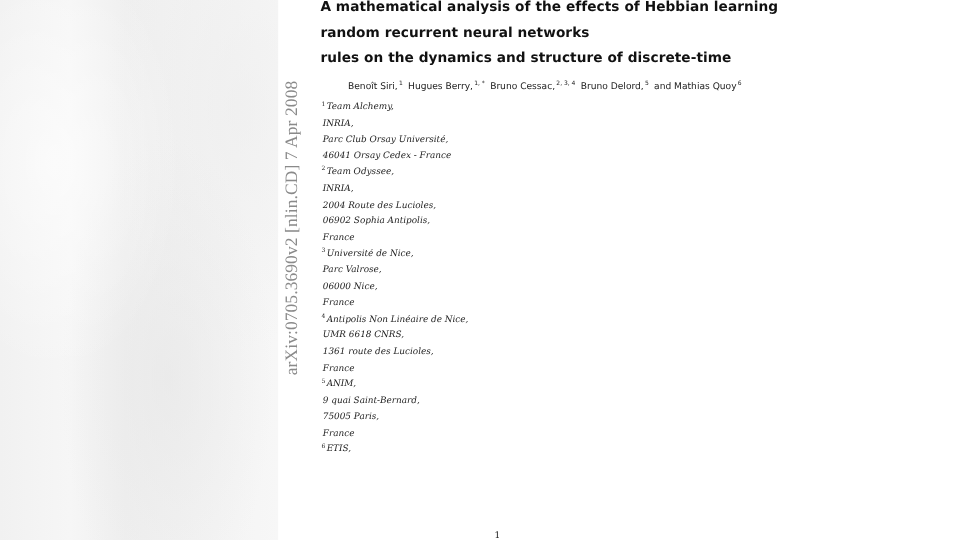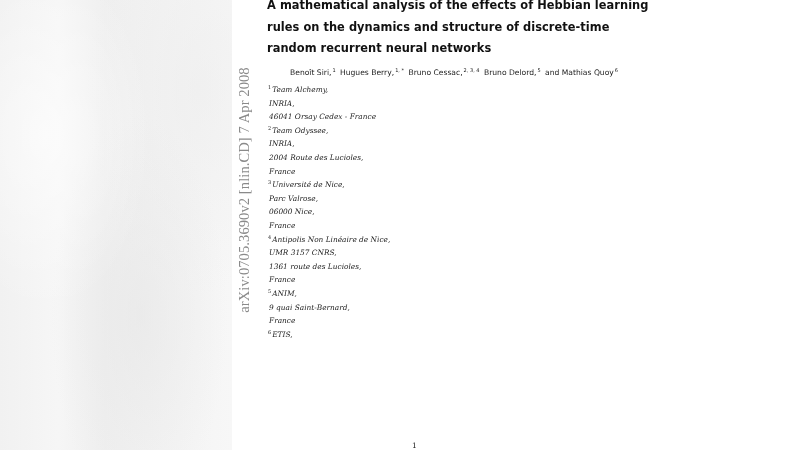--- a/index.html
+++ b/index.html
@@ -121,48 +121,51 @@
 <div class="viewport">
   <div class="left-margin"></div>
   <div class="page"></div>
 
   <div class="arxiv-stamp">
     <span>arXiv:0705.3690v2  [nlin.CD]  7 Apr 2008</span>
   </div>
 
   <div class="title">
     <div>A mathematical analysis of the effects of Hebbian learning</div>
+    <div>random recurrent neural networks</div>
     <div>rules on the dynamics and structure of discrete-time</div>
-    <div>random recurrent neural networks</div>
   </div>
 
   <div class="authors">
     <span class="author"><span>Benoît Siri,</span><sup>1</sup></span>
     <span class="author"><span>Hugues Berry,</span><sup>1, *</sup></span>
     <span class="author"><span>Bruno Cessac,</span><sup>2, 3, 4</sup></span>
     <span class="author"><span>Bruno Delord,</span><sup>5</sup></span>
     <span class="author"><span>and Mathias Quoy</span><sup>6</sup></span>
   </div>
 
   <div class="affiliations">
     <div class="line"><sup>1</sup><span>Team Alchemy,</span></div>
     <div class="line"><sup></sup><span>INRIA,</span></div>
+    <div class="line"><sup></sup><span>Parc Club Orsay Université,</span></div>
     <div class="line"><sup></sup><span>46041 Orsay Cedex - France</span></div>
     <div class="line"><sup>2</sup><span>Team Odyssee,</span></div>
     <div class="line"><sup></sup><span>INRIA,</span></div>
     <div class="line"><sup></sup><span>2004 Route des Lucioles,</span></div>
+    <div class="line"><sup></sup><span>06902 Sophia Antipolis,</span></div>
     <div class="line"><sup></sup><span>France</span></div>
     <div class="line"><sup>3</sup><span>Université de Nice,</span></div>
     <div class="line"><sup></sup><span>Parc Valrose,</span></div>
     <div class="line"><sup></sup><span>06000 Nice,</span></div>
     <div class="line"><sup></sup><span>France</span></div>
     <div class="line"><sup>4</sup><span>Antipolis Non Linéaire de Nice,</span></div>
-    <div class="line"><sup></sup><span>UMR 3157 CNRS,</span></div>
+    <div class="line"><sup></sup><span>UMR 6618 CNRS,</span></div>
     <div class="line"><sup></sup><span>1361 route des Lucioles,</span></div>
     <div class="line"><sup></sup><span>France</span></div>
     <div class="line"><sup>5</sup><span>ANIM,</span></div>
     <div class="line"><sup></sup><span>9 quai Saint-Bernard,</span></div>
+    <div class="line"><sup></sup><span>75005 Paris,</span></div>
     <div class="line"><sup></sup><span>France</span></div>
     <div class="line"><sup>6</sup><span>ETIS,</span></div>
   </div>
 
   <div class="page-number">1</div>
 </div>
 
 </body></html>

